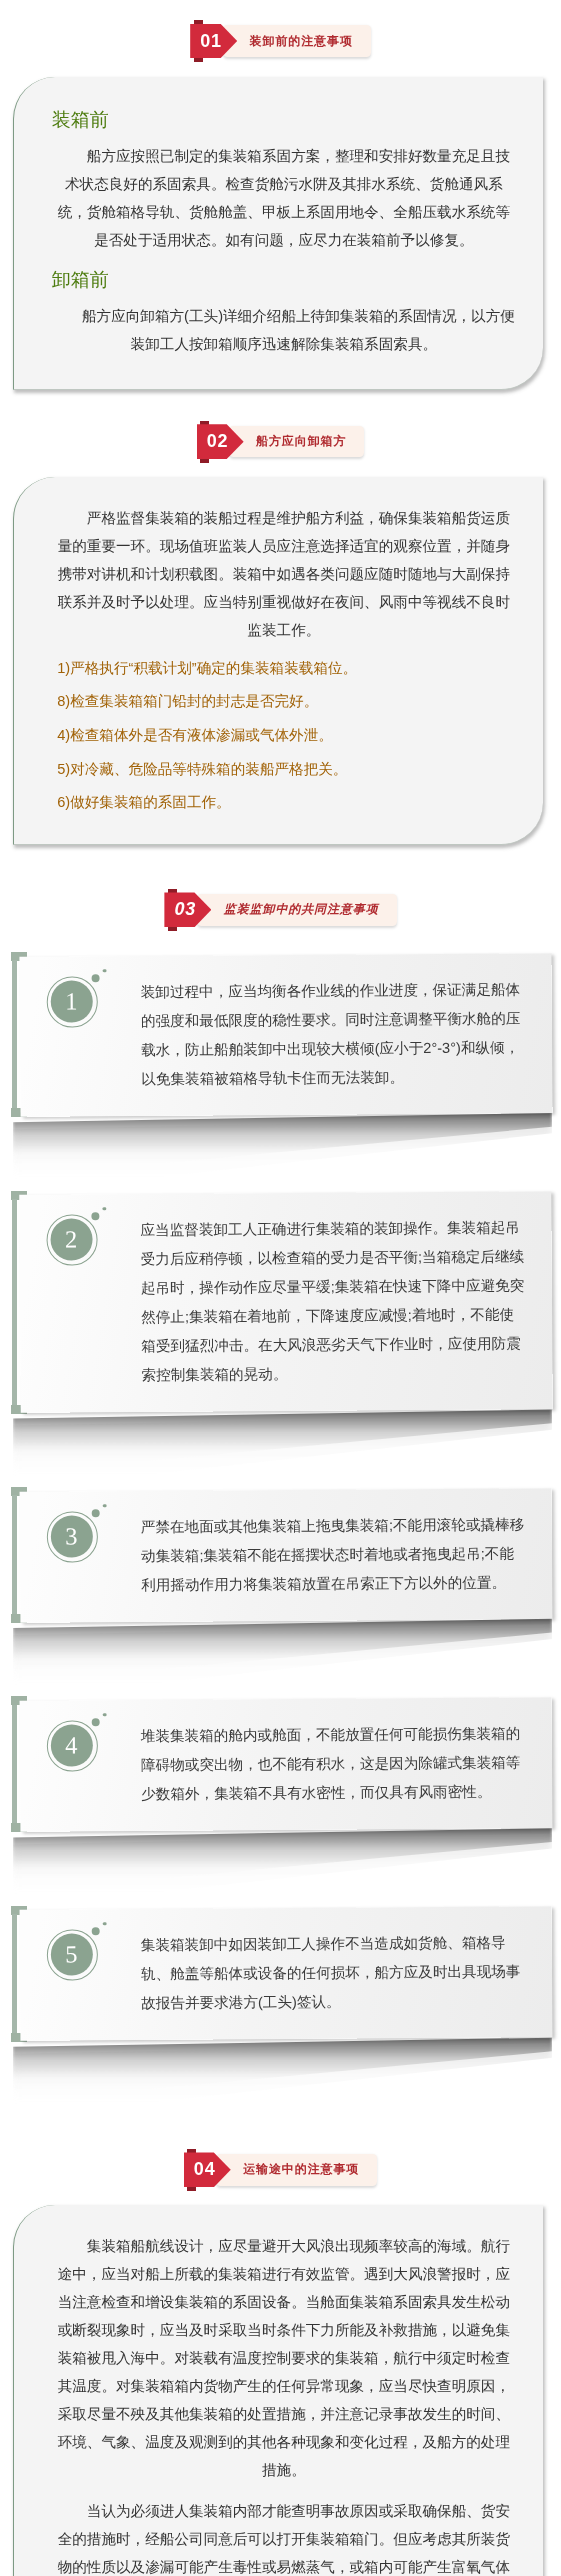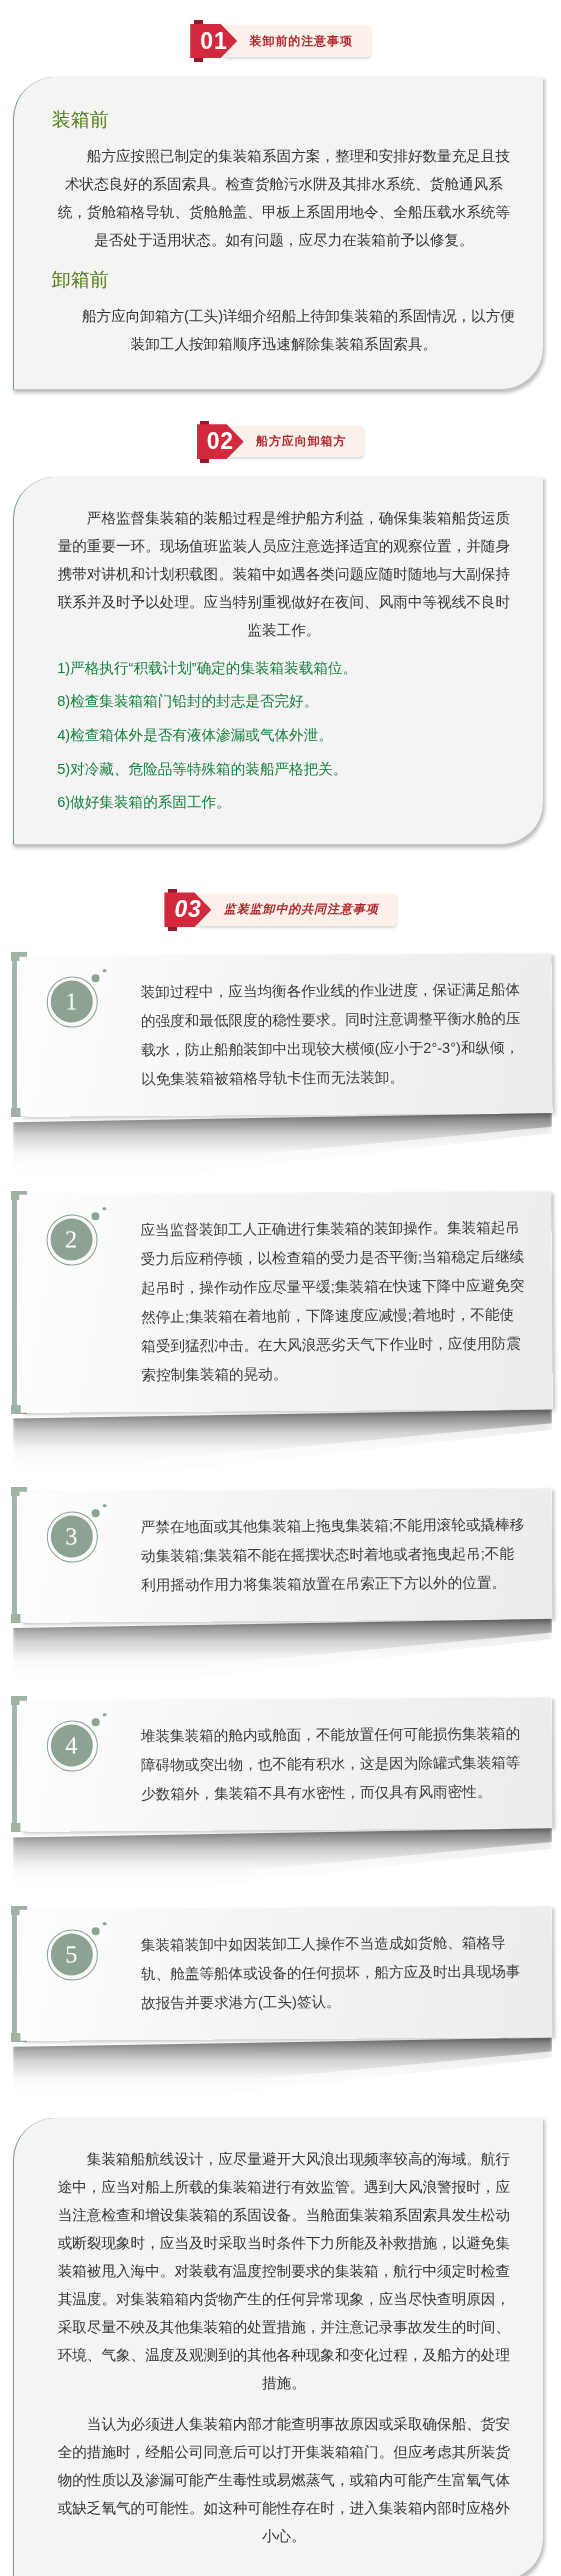--- a/index.html
+++ b/index.html
@@ -8,30 +8,30 @@
 
   
   .hdr-row{display:flex;justify-content:center;align-items:center;position:relative;margin:31px 0 14.6px;}
   .hdr-row.first{margin-top:0;}
   .hdr-badge{position:relative;width:47px;height:42px;z-index:3;margin-right:-14.6px;flex:0 0 auto;}
   .hdr-badge .fold-top,.hdr-badge .fold-bottom{position:absolute;left:3.6px;width:9px;height:8.2px;background:#8f1c27;}
   .hdr-badge .fold-top{top:0;}
   .hdr-badge .fold-bottom{bottom:0;}
   .hdr-badge .core{position:absolute;left:0;top:3.6px;bottom:3.6px;right:0;background:#d22a3c;
     clip-path:polygon(0 0,64% 0,100% 50%,64% 100%,0 100%);
-    color:#fff;display:flex;align-items:center;padding-left:10px;font-size:23px;font-weight:bold;letter-spacing:0.9px;}
+    color:#fff;display:flex;align-items:center;padding-left:10px;font-size:18px;font-weight:bold;letter-spacing:0.9px;}
   .hdr-label{background:#fcf1ea;border-radius:4.5px;padding:7.3px 18px 7.3px 27px;color:#b02b30;
     font-size:12px;font-weight:bold;letter-spacing:0.9px;box-shadow:0 1.8px 2.7px rgba(0,0,0,0.15);}
 
   
   .note-card{margin:0 18px 0 12.7px;background:#f4f4f4;border-left:1.8px solid #7d9a84;border-bottom:1.8px solid #bfc7c1;
     border-radius:42px 0 42px 0;padding:18px 27px 18px 38px;box-shadow:1.8px 2.7px 3.6px rgba(110,110,110,0.45);}
   .note-label{font-size:19px;color:#4d7c0f;margin:12.7px 0 9px;}
   .note-p{font-size:14.6px;line-height:28px;text-indent:2em;color:#333;margin:9px 0 12.7px;text-align:center;}
-  .note-li{font-size:14.6px;color:#15803d;margin:13.6px 0 13.6px 5.5px;line-height:20px;}
+  .note-li{font-size:14.6px;color:#a16207;margin:13.6px 0 13.6px 5.5px;line-height:20px;}
 
   
   .item{position:relative;}
   .item-card{position:relative;margin:0 9px 0 20px;min-height:100px;
     background:linear-gradient(100deg,#fdfdfd 4%,#f4f4f4 45%,#ececec 100%);
     transform:rotate(-0.4deg);box-shadow:2.7px 1.8px 3.6px rgba(0,0,0,0.22);
     padding:22px 25.5px 22px 121px;box-sizing:border-box;}
   .accent-bar{position:absolute;left:12px;top:5.5px;bottom:84px;width:4.5px;background:#a5b7aa;}
   .sq{position:absolute;left:11px;width:16.4px;height:9px;background:#9fb2a3;}
   .sq.top{top:-2.7px;}
@@ -175,20 +175,28 @@
         <div class="numring"></div>
         <div class="numfill">5</div>
         <div class="numdot1"></div>
         <div class="numdot2"></div>
       </div>
       <div class="item-text">集装箱装卸中如因装卸工人操作不当造成如货舱、箱格导轨、舱盖等船体或设备的任何损坏，船方应及时出具现场事故报告并要求港方(工头)签认。</div>
     </div>
     <div class="swoosh"></div>
   </div>
 
+  <div class="hdr-row">
+    <div class="hdr-badge">
+      <div class="fold-top"></div>
+      <div class="fold-bottom"></div>
+      <div class="core">04</div>
+    </div>
+    <div class="hdr-label">运输途中的注意事项</div>
+  </div>
 
   <div class="note-card">
     <p class="note-p">集装箱船航线设计，应尽量避开大风浪出现频率较高的海域。航行途中，应当对船上所载的集装箱进行有效监管。遇到大风浪警报时，应当注意检查和增设集装箱的系固设备。当舱面集装箱系固索具发生松动或断裂现象时，应当及时采取当时条件下力所能及补救措施，以避免集装箱被甩入海中。对装载有温度控制要求的集装箱，航行中须定时检查其温度。对集装箱箱内货物产生的任何异常现象，应当尽快查明原因，采取尽量不殃及其他集装箱的处置措施，并注意记录事故发生的时间、环境、气象、温度及观测到的其他各种现象和变化过程，及船方的处理措施。</p>
     <p class="note-p">当认为必须进人集装箱内部才能查明事故原因或采取确保船、货安全的措施时，经船公司同意后可以打开集装箱箱门。但应考虑其所装货物的性质以及渗漏可能产生毒性或易燃蒸气，或箱内可能产生富氧气体或缺乏氧气的可能性。如这种可能性存在时，进入集装箱内部时应格外小心。</p>
   </div>
 
 </div>
 
 
 </body></html>

